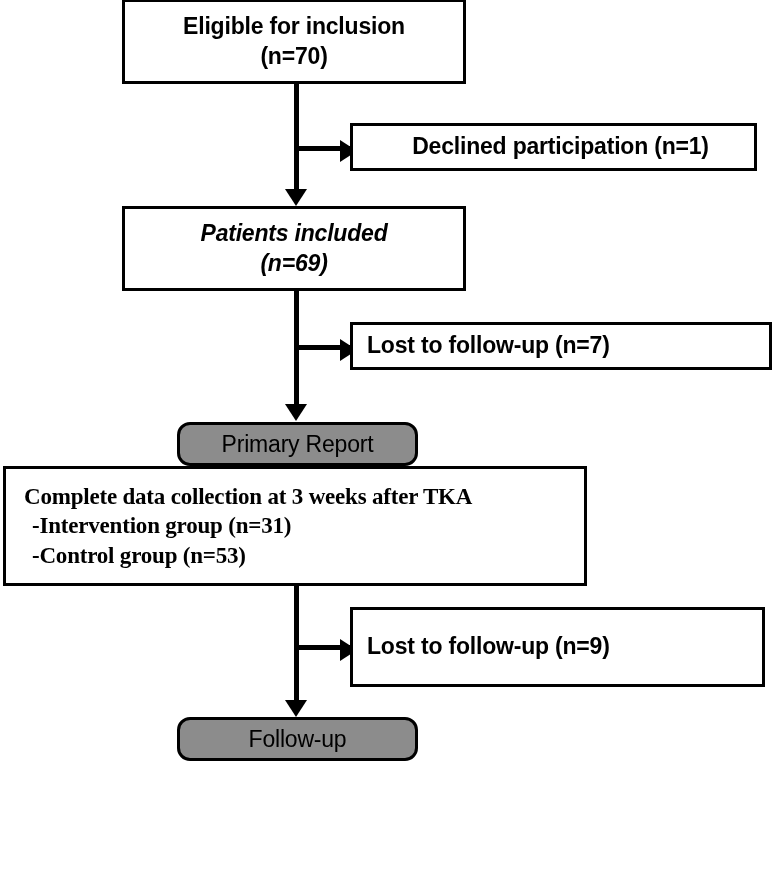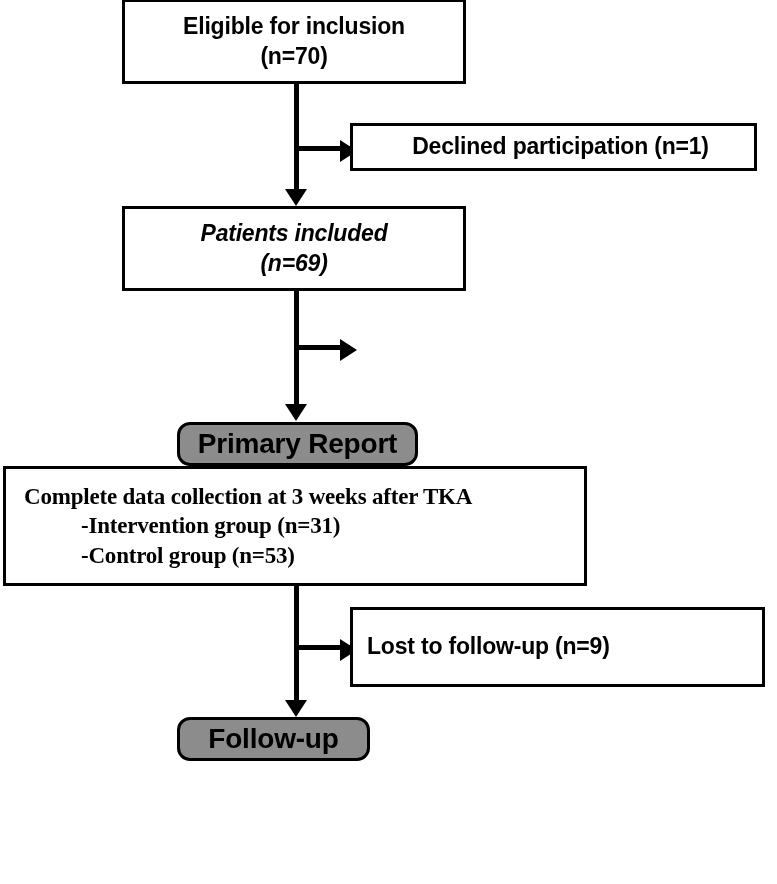--- a/index.html
+++ b/index.html
@@ -45,36 +45,36 @@
     padding-left: 40px;
   }
   .node-box.left-text .node-line {
     padding-left: 14px;
   }
   .node-box.wide-left .node-line {
     padding-left: 18px;
     font-family: Liberation Serif, serif;
   }
   .node-box.wide-left .node-line.indent {
-    padding-left: 75px;
+    padding-left: 26px;
   }
   .stage-tab {
     position: absolute;
     box-sizing: border-box;
     background: #8c8c8c;
     border: 3px solid #000000;
     border-radius: 13px;
     display: flex;
     align-items: center;
     justify-content: center;
     z-index: 4;
   }
   .stage-tab-label {
-    font-weight: bold;
-    font-size: 28px;
+    font-weight: normal;
+    font-size: 23px;
     color: #000000;
     letter-spacing: -0.2px;
     white-space: nowrap;
   }
   .vline {
     position: absolute;
     width: 5px;
     background: #000000;
     z-index: 1;
   }
@@ -127,20 +127,23 @@
     <div class="node-line">Patients included</div>
     <div class="node-line">(n=69)</div>
   </div>
 
   <div class="vline" style="left:294px; top:291px; height:114px;"></div>
   <div class="arrow-down" style="left:285px; top:404px;"></div>
 
   <div class="hline" style="left:294px; top:345px; width:56px;"></div>
   <div class="arrow-right" style="left:340px; top:339px;"></div>
 
+  <div class="node-box left-text" style="left:350px; top:322px; width:422px; height:48px;">
+    <div class="node-line">Lost to follow-up (n=7)</div>
+  </div>
 
   <div class="stage-tab" style="left:177px; top:422px; width:241px; height:44px;">
     <span class="stage-tab-label">Primary Report</span>
   </div>
 
   <div class="node-box wide-left" style="left:3px; top:466px; width:584px; height:120px;">
     <div class="node-line">Complete data collection at 3 weeks after TKA</div>
     <div class="node-line indent">-Intervention group (n=31)</div>
     <div class="node-line indent">-Control group (n=53)</div>
   </div>
@@ -148,18 +151,18 @@
   <div class="vline" style="left:294px; top:586px; height:115px;"></div>
   <div class="arrow-down" style="left:285px; top:700px;"></div>
 
   <div class="hline" style="left:294px; top:645px; width:56px;"></div>
   <div class="arrow-right" style="left:340px; top:639px;"></div>
 
   <div class="node-box left-text" style="left:350px; top:607px; width:415px; height:80px;">
     <div class="node-line">Lost to follow-up (n=9)</div>
   </div>
 
-  <div class="stage-tab" style="left:177px; top:717px; width:193px; height:44px;">
+  <div class="stage-tab" style="left:177px; top:717px; width:241px; height:44px;">
     <span class="stage-tab-label">Follow-up</span>
   </div>
 
 
 </div>
 
 </body></html>

